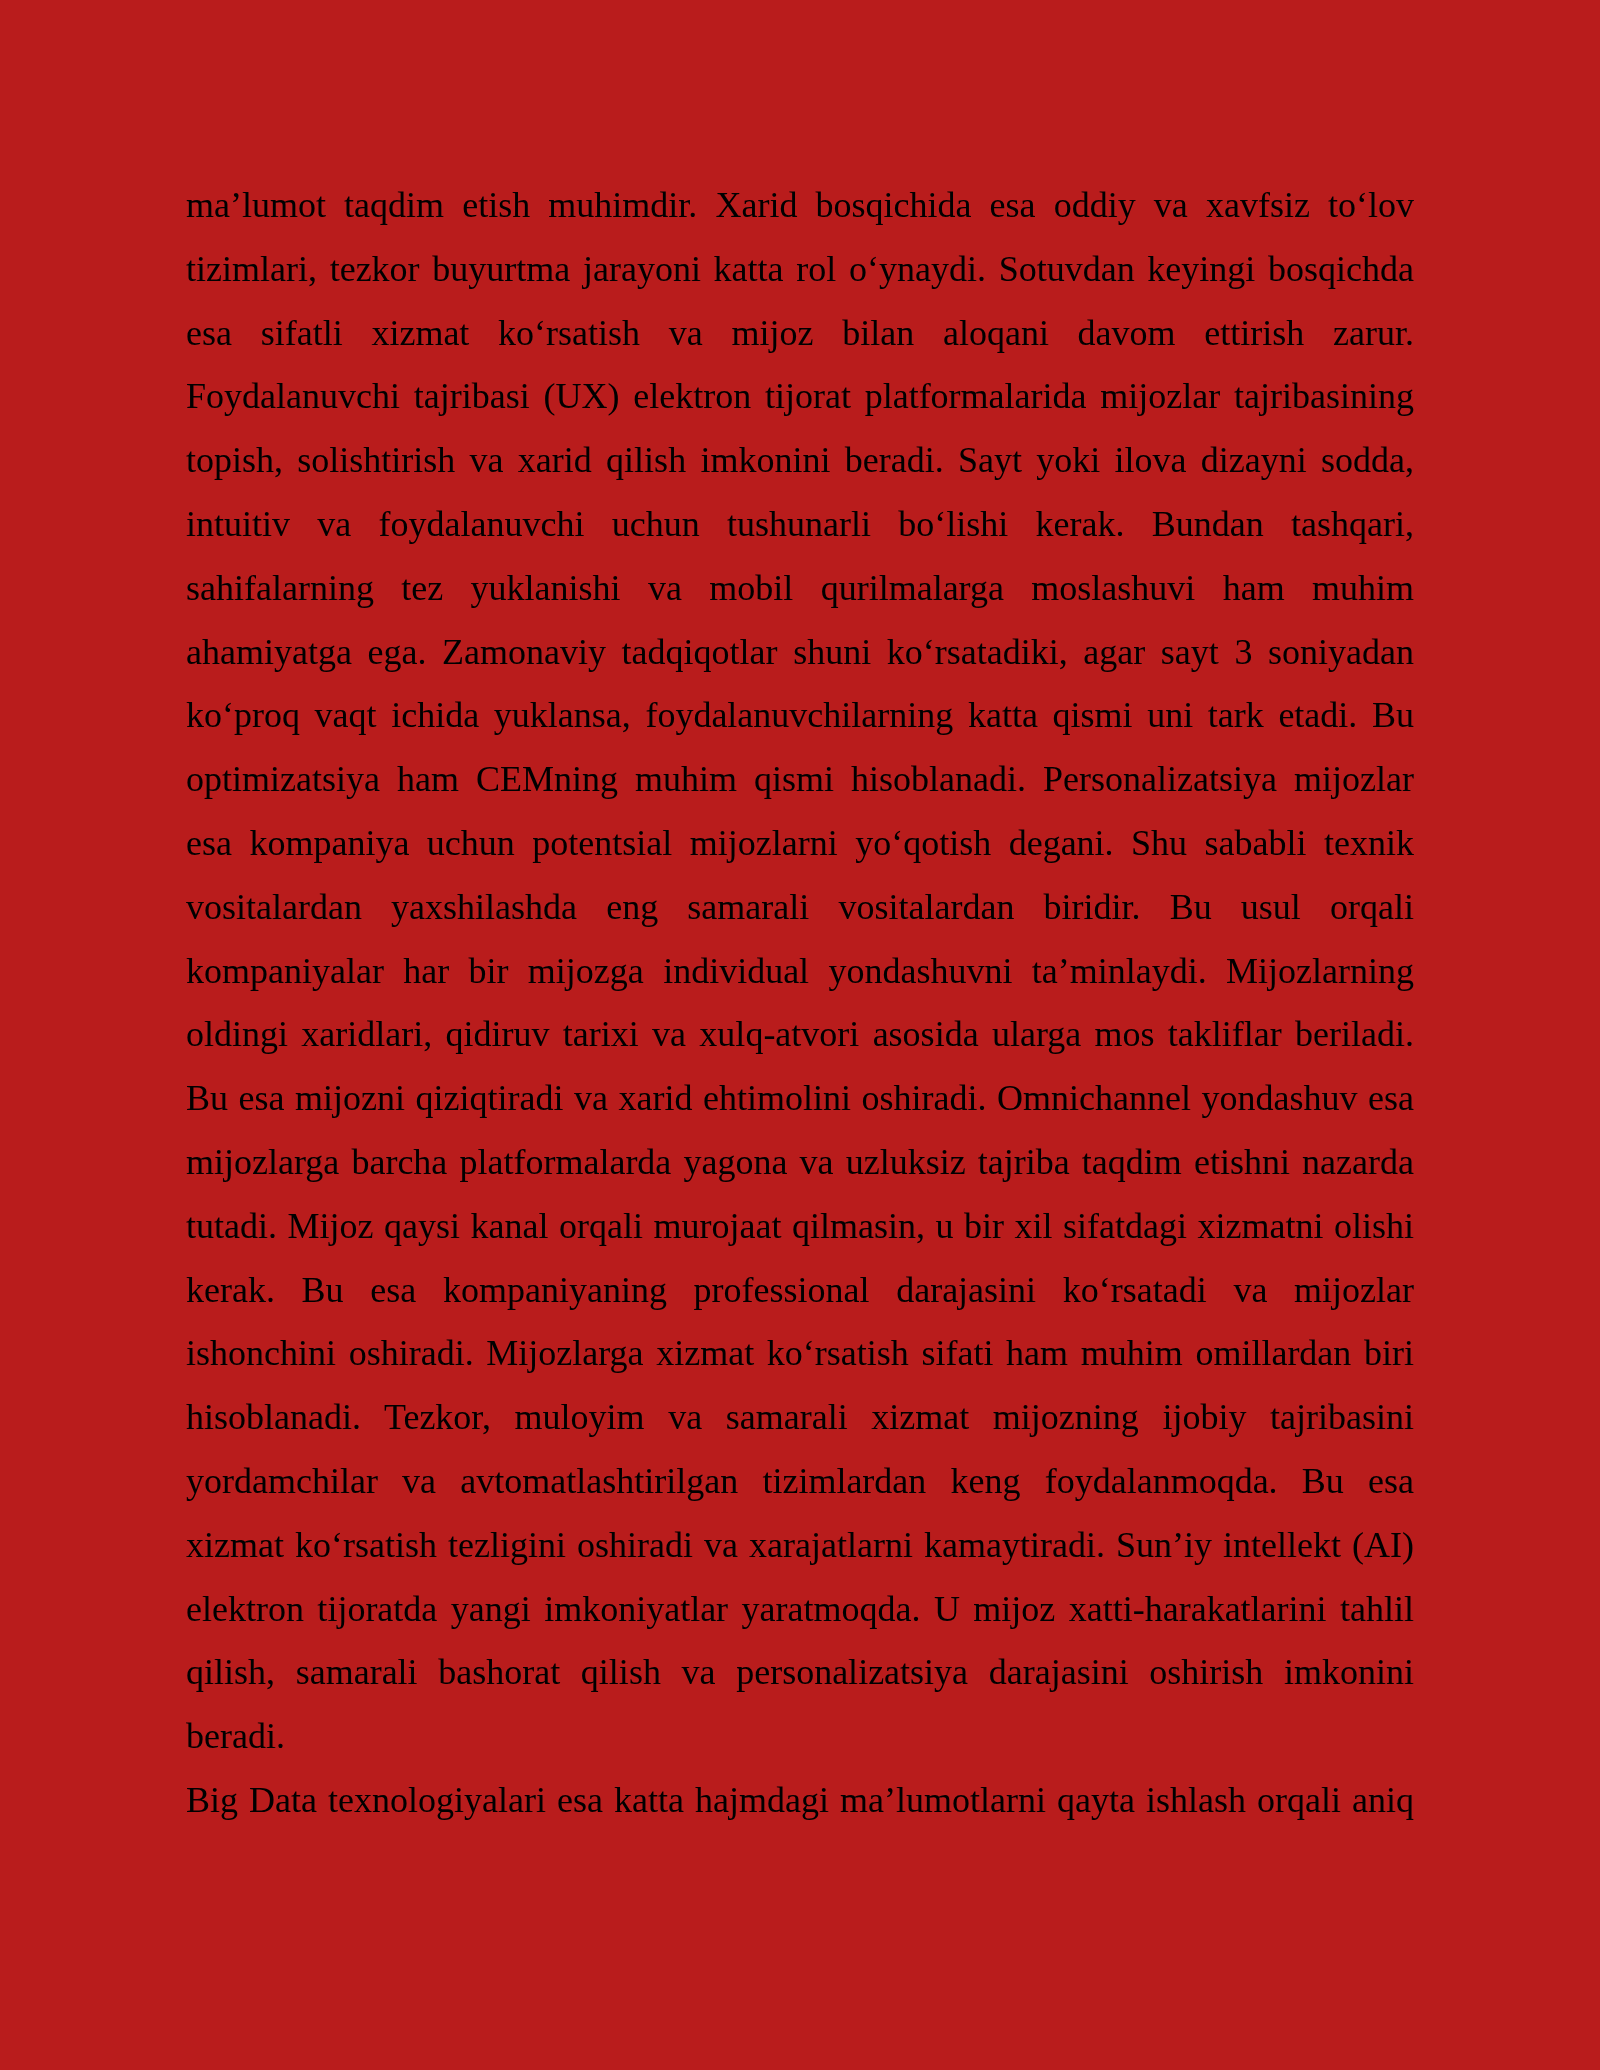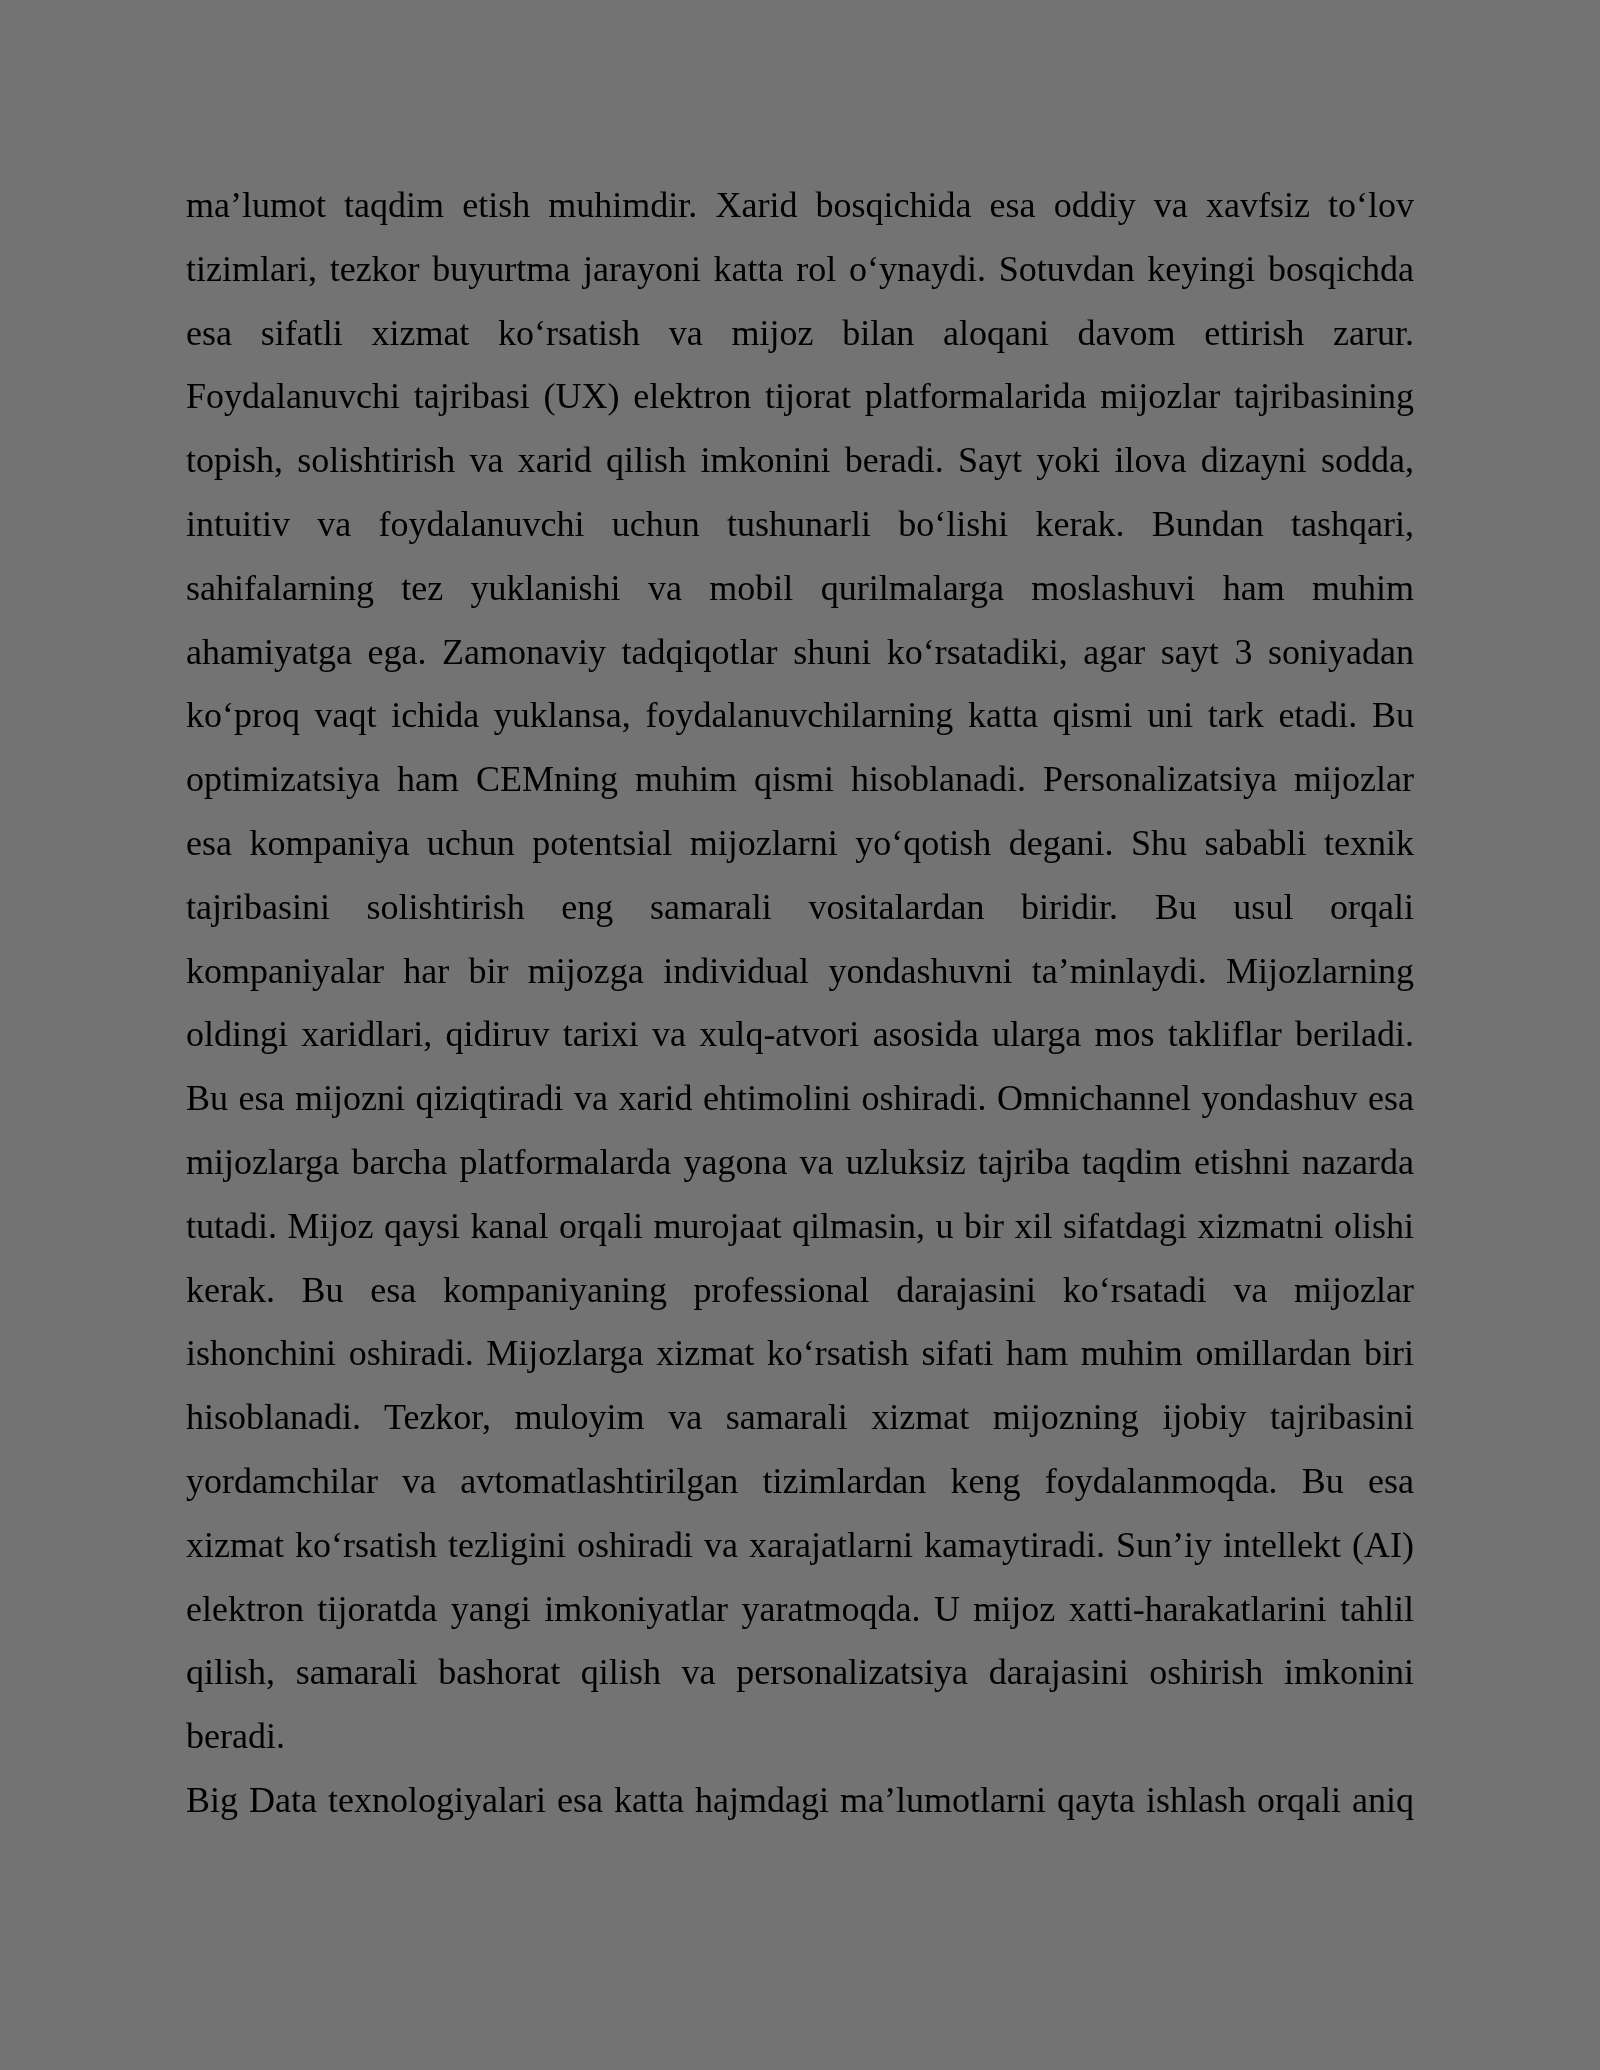--- a/index.html
+++ b/index.html
@@ -4,21 +4,21 @@
 <style>
   html, body {
     margin: 0;
     padding: 0;
     background: #ffffff;
   }
   .page {
     position: relative;
     width: 1600px;
     height: 2070px;
-    background: #737373;
+    background: #b91c1c;
     overflow: hidden;
   }
   .text-block {
     position: absolute;
     left: 186px;
     top: 174px;
     width: 1228px;
     font-family: "Liberation Serif", "DejaVu Serif", serif;
     font-size: 36px;
     line-height: 63.8px;
@@ -40,21 +40,21 @@
       <div class="line">tizimlari, tezkor buyurtma jarayoni katta rol o‘ynaydi. Sotuvdan keyingi bosqichda</div>
       <div class="line">esa sifatli xizmat ko‘rsatish va mijoz bilan aloqani davom ettirish zarur.</div>
       <div class="line">Foydalanuvchi tajribasi (UX) elektron tijorat platformalarida mijozlar tajribasining</div>
       <div class="line">topish, solishtirish va xarid qilish imkonini beradi. Sayt yoki ilova dizayni sodda,</div>
       <div class="line">intuitiv va foydalanuvchi uchun tushunarli bo‘lishi kerak. Bundan tashqari,</div>
       <div class="line">sahifalarning tez yuklanishi va mobil qurilmalarga moslashuvi ham muhim</div>
       <div class="line">ahamiyatga ega. Zamonaviy tadqiqotlar shuni ko‘rsatadiki, agar sayt 3 soniyadan</div>
       <div class="line">ko‘proq vaqt ichida yuklansa, foydalanuvchilarning katta qismi uni tark etadi. Bu</div>
       <div class="line">optimizatsiya ham CEMning muhim qismi hisoblanadi. Personalizatsiya mijozlar</div>
       <div class="line">esa kompaniya uchun potentsial mijozlarni yo‘qotish degani. Shu sababli texnik</div>
-      <div class="line">tajribasini solishtirish eng samarali vositalardan biridir. Bu usul orqali</div>
+      <div class="line">vositalardan yaxshilashda eng samarali vositalardan biridir. Bu usul orqali</div>
       <div class="line">kompaniyalar har bir mijozga individual yondashuvni ta’minlaydi. Mijozlarning</div>
       <div class="line">oldingi xaridlari, qidiruv tarixi va xulq-atvori asosida ularga mos takliflar beriladi.</div>
       <div class="line">Bu esa mijozni qiziqtiradi va xarid ehtimolini oshiradi. Omnichannel yondashuv esa</div>
       <div class="line">mijozlarga barcha platformalarda yagona va uzluksiz tajriba taqdim etishni nazarda</div>
       <div class="line">tutadi. Mijoz qaysi kanal orqali murojaat qilmasin, u bir xil sifatdagi xizmatni olishi</div>
       <div class="line">kerak. Bu esa kompaniyaning professional darajasini ko‘rsatadi va mijozlar</div>
       <div class="line">ishonchini oshiradi. Mijozlarga xizmat ko‘rsatish sifati ham muhim omillardan biri</div>
       <div class="line">hisoblanadi. Tezkor, muloyim va samarali xizmat mijozning ijobiy tajribasini</div>
       <div class="line">yordamchilar va avtomatlashtirilgan tizimlardan keng foydalanmoqda. Bu esa</div>
       <div class="line">xizmat ko‘rsatish tezligini oshiradi va xarajatlarni kamaytiradi. Sun’iy intellekt (AI)</div>

